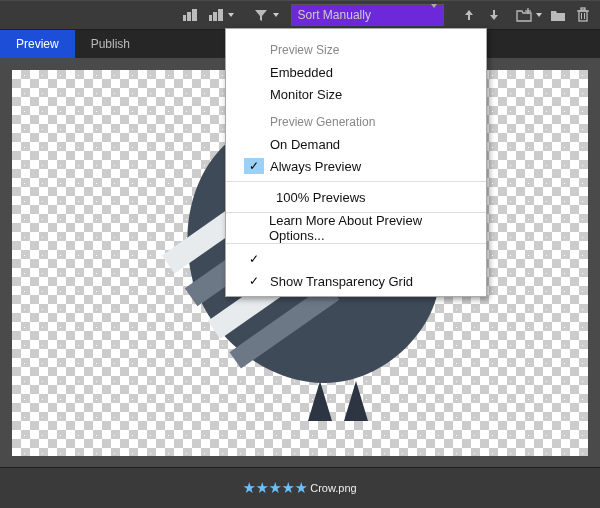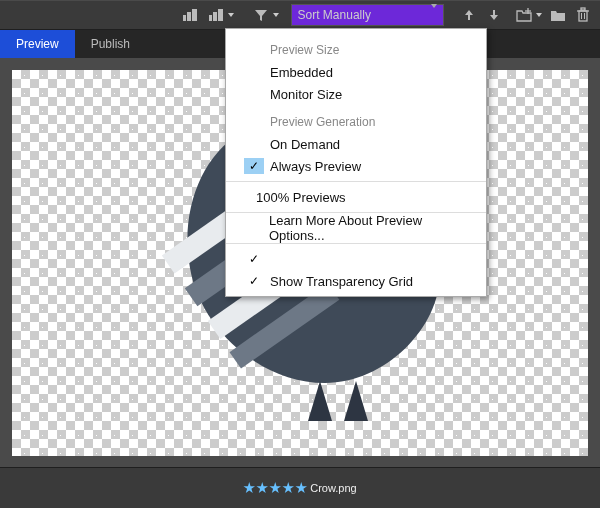--- a/index.html
+++ b/index.html
@@ -176,21 +176,21 @@
   <div class="mitem">
     <span class="mchk"></span>
     <span>On Demand</span>
   </div>
   <div class="mitem">
     <span class="mchk active"></span>
     <span>Always Preview</span>
   </div>
 
   <div class="msep"></div>
-  <div class="mitem" style="padding-left:4px">
+  <div class="mitem" style="padding-left:24px">
     <span class="mchk"></span>
     <span>100% Previews</span>
   </div>
 
   <div class="msep"></div>
   <div class="mitem" style="padding-left:18px">
     <span class="mchk"></span>
     <span>Learn More About Preview Options...</span>
   </div>
 

